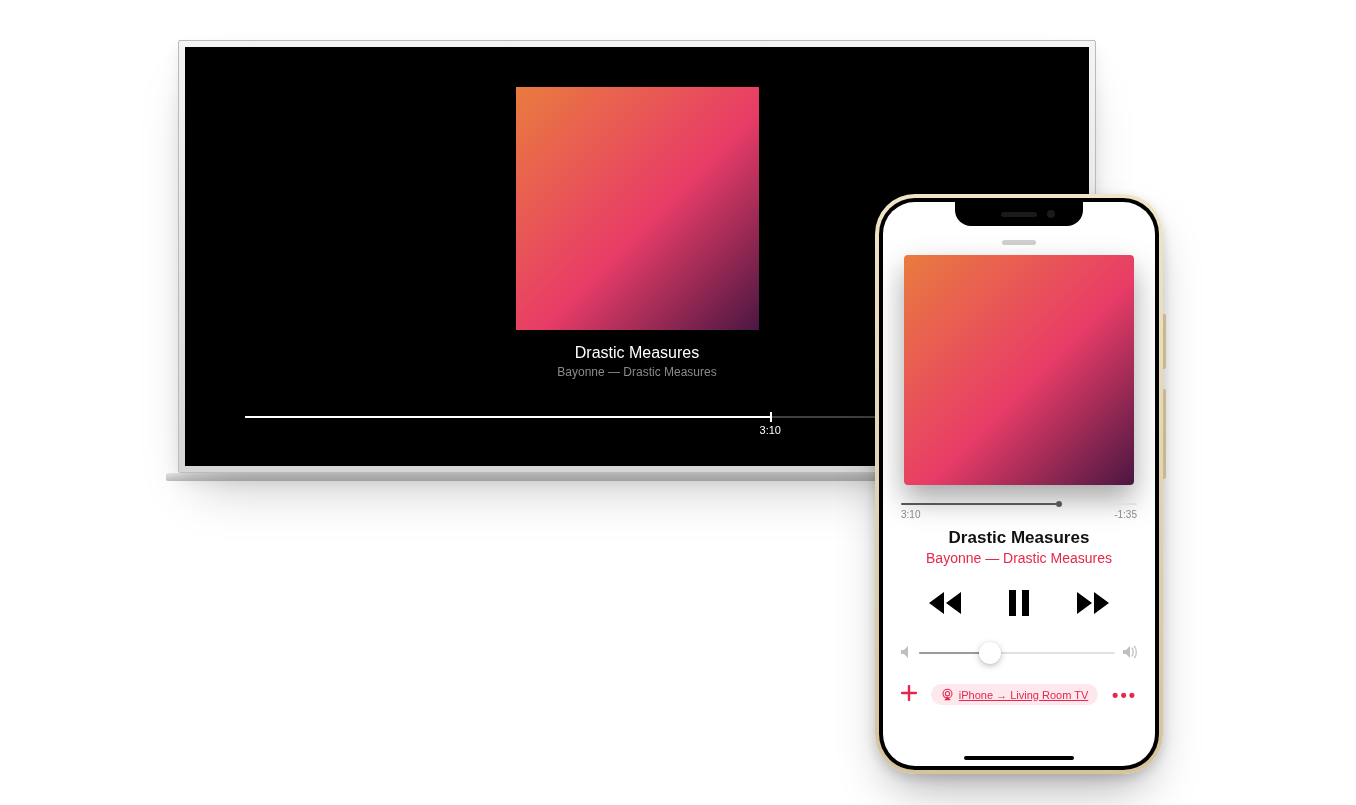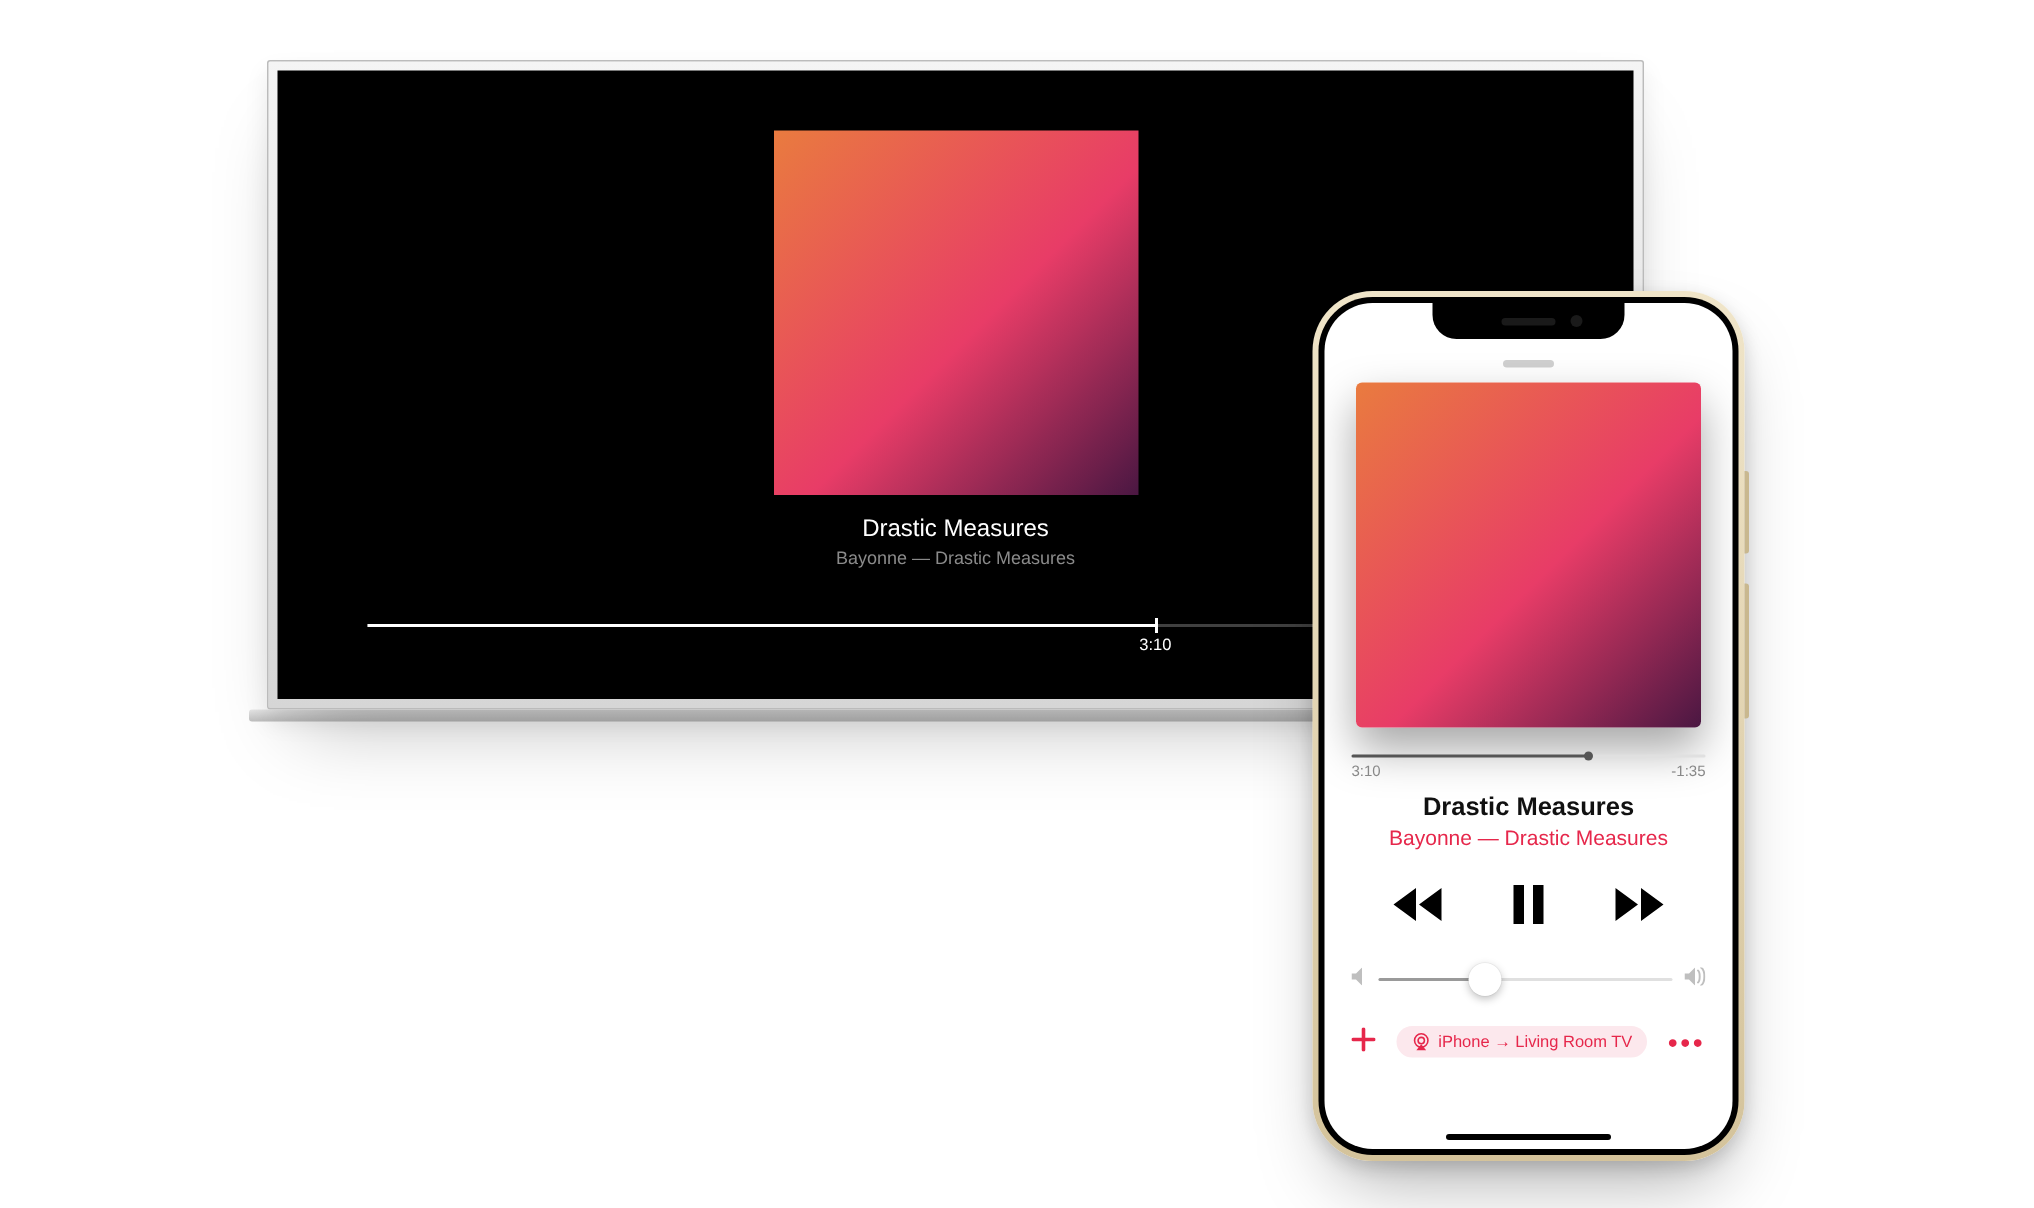--- a/index.html
+++ b/index.html
@@ -54,21 +54,21 @@
 
   .controls{display:flex;align-items:center;justify-content:center;gap:46px;margin-top:24px;}
   .controls svg{display:block;}
 
   .vol{display:flex;align-items:center;width:100%;margin-top:28px;gap:8px;}
   .vol-track{flex:1;height:2px;background:#e0e0e0;position:relative;border-radius:2px;}
   .vol-fill{position:absolute;left:0;top:0;height:2px;background:#9a9a9a;width:36%;border-radius:2px;}
   .vol-knob{position:absolute;left:36%;top:50%;transform:translate(-50%,-50%);width:22px;height:22px;background:#fff;border-radius:50%;box-shadow:0 2px 6px rgba(0,0,0,.25),0 0 0 .5px rgba(0,0,0,.05);}
 
   .bottom-row{display:flex;align-items:center;justify-content:space-between;width:100%;margin-top:22px;color:var(--pink);font-size:11px;font-weight:500;}
-  .airplay-pill{display:flex;align-items:center;gap:5px;background:#fce8ed;border-radius:11px;padding:4px 10px;}
+  .airplay-pill{display:flex;align-items:center;gap:5px;background:#fce8ed;border-radius:11px;padding:4px 10px;text-decoration:underline;}
   .plus,.dots{font-size:18px;font-weight:700;line-height:1;}
 </style>
 </head>
 <body>
 
 <div class="tv-wrap">
   <div class="tv-bezel">
     <div class="tv-screen">
       <div class="tv-art"></div>
       <div class="tv-title">Drastic Measures</div>

